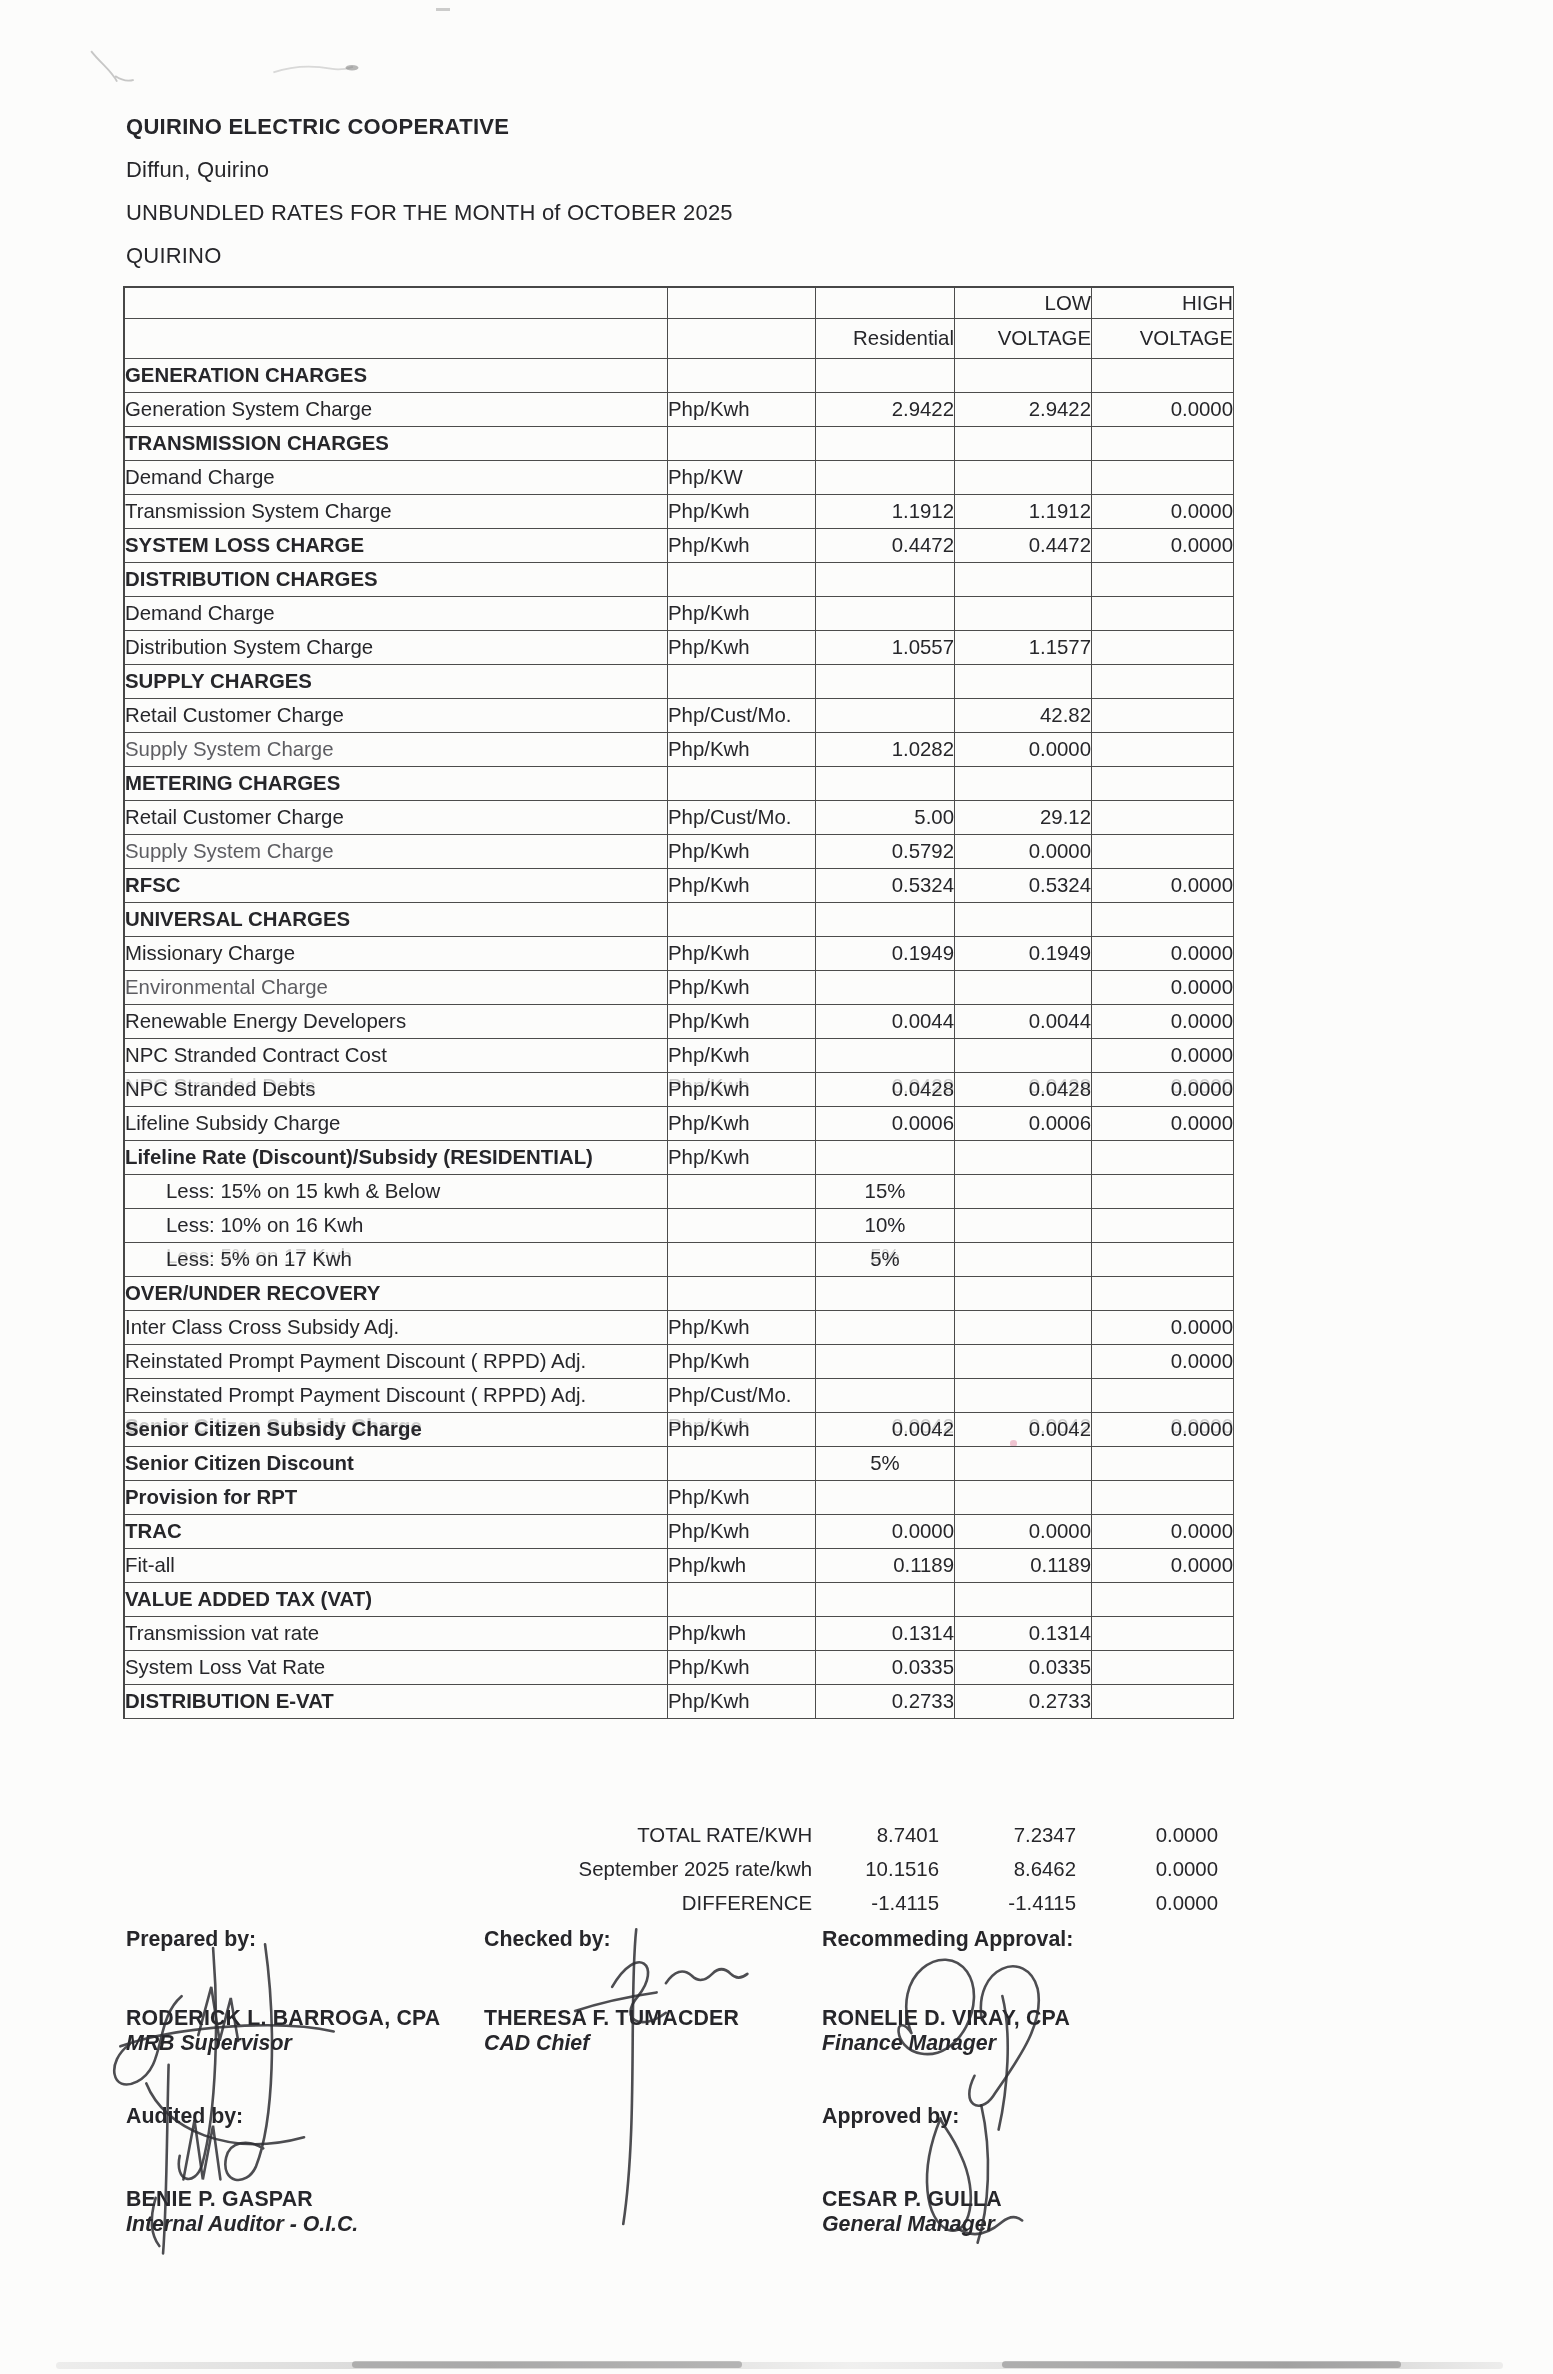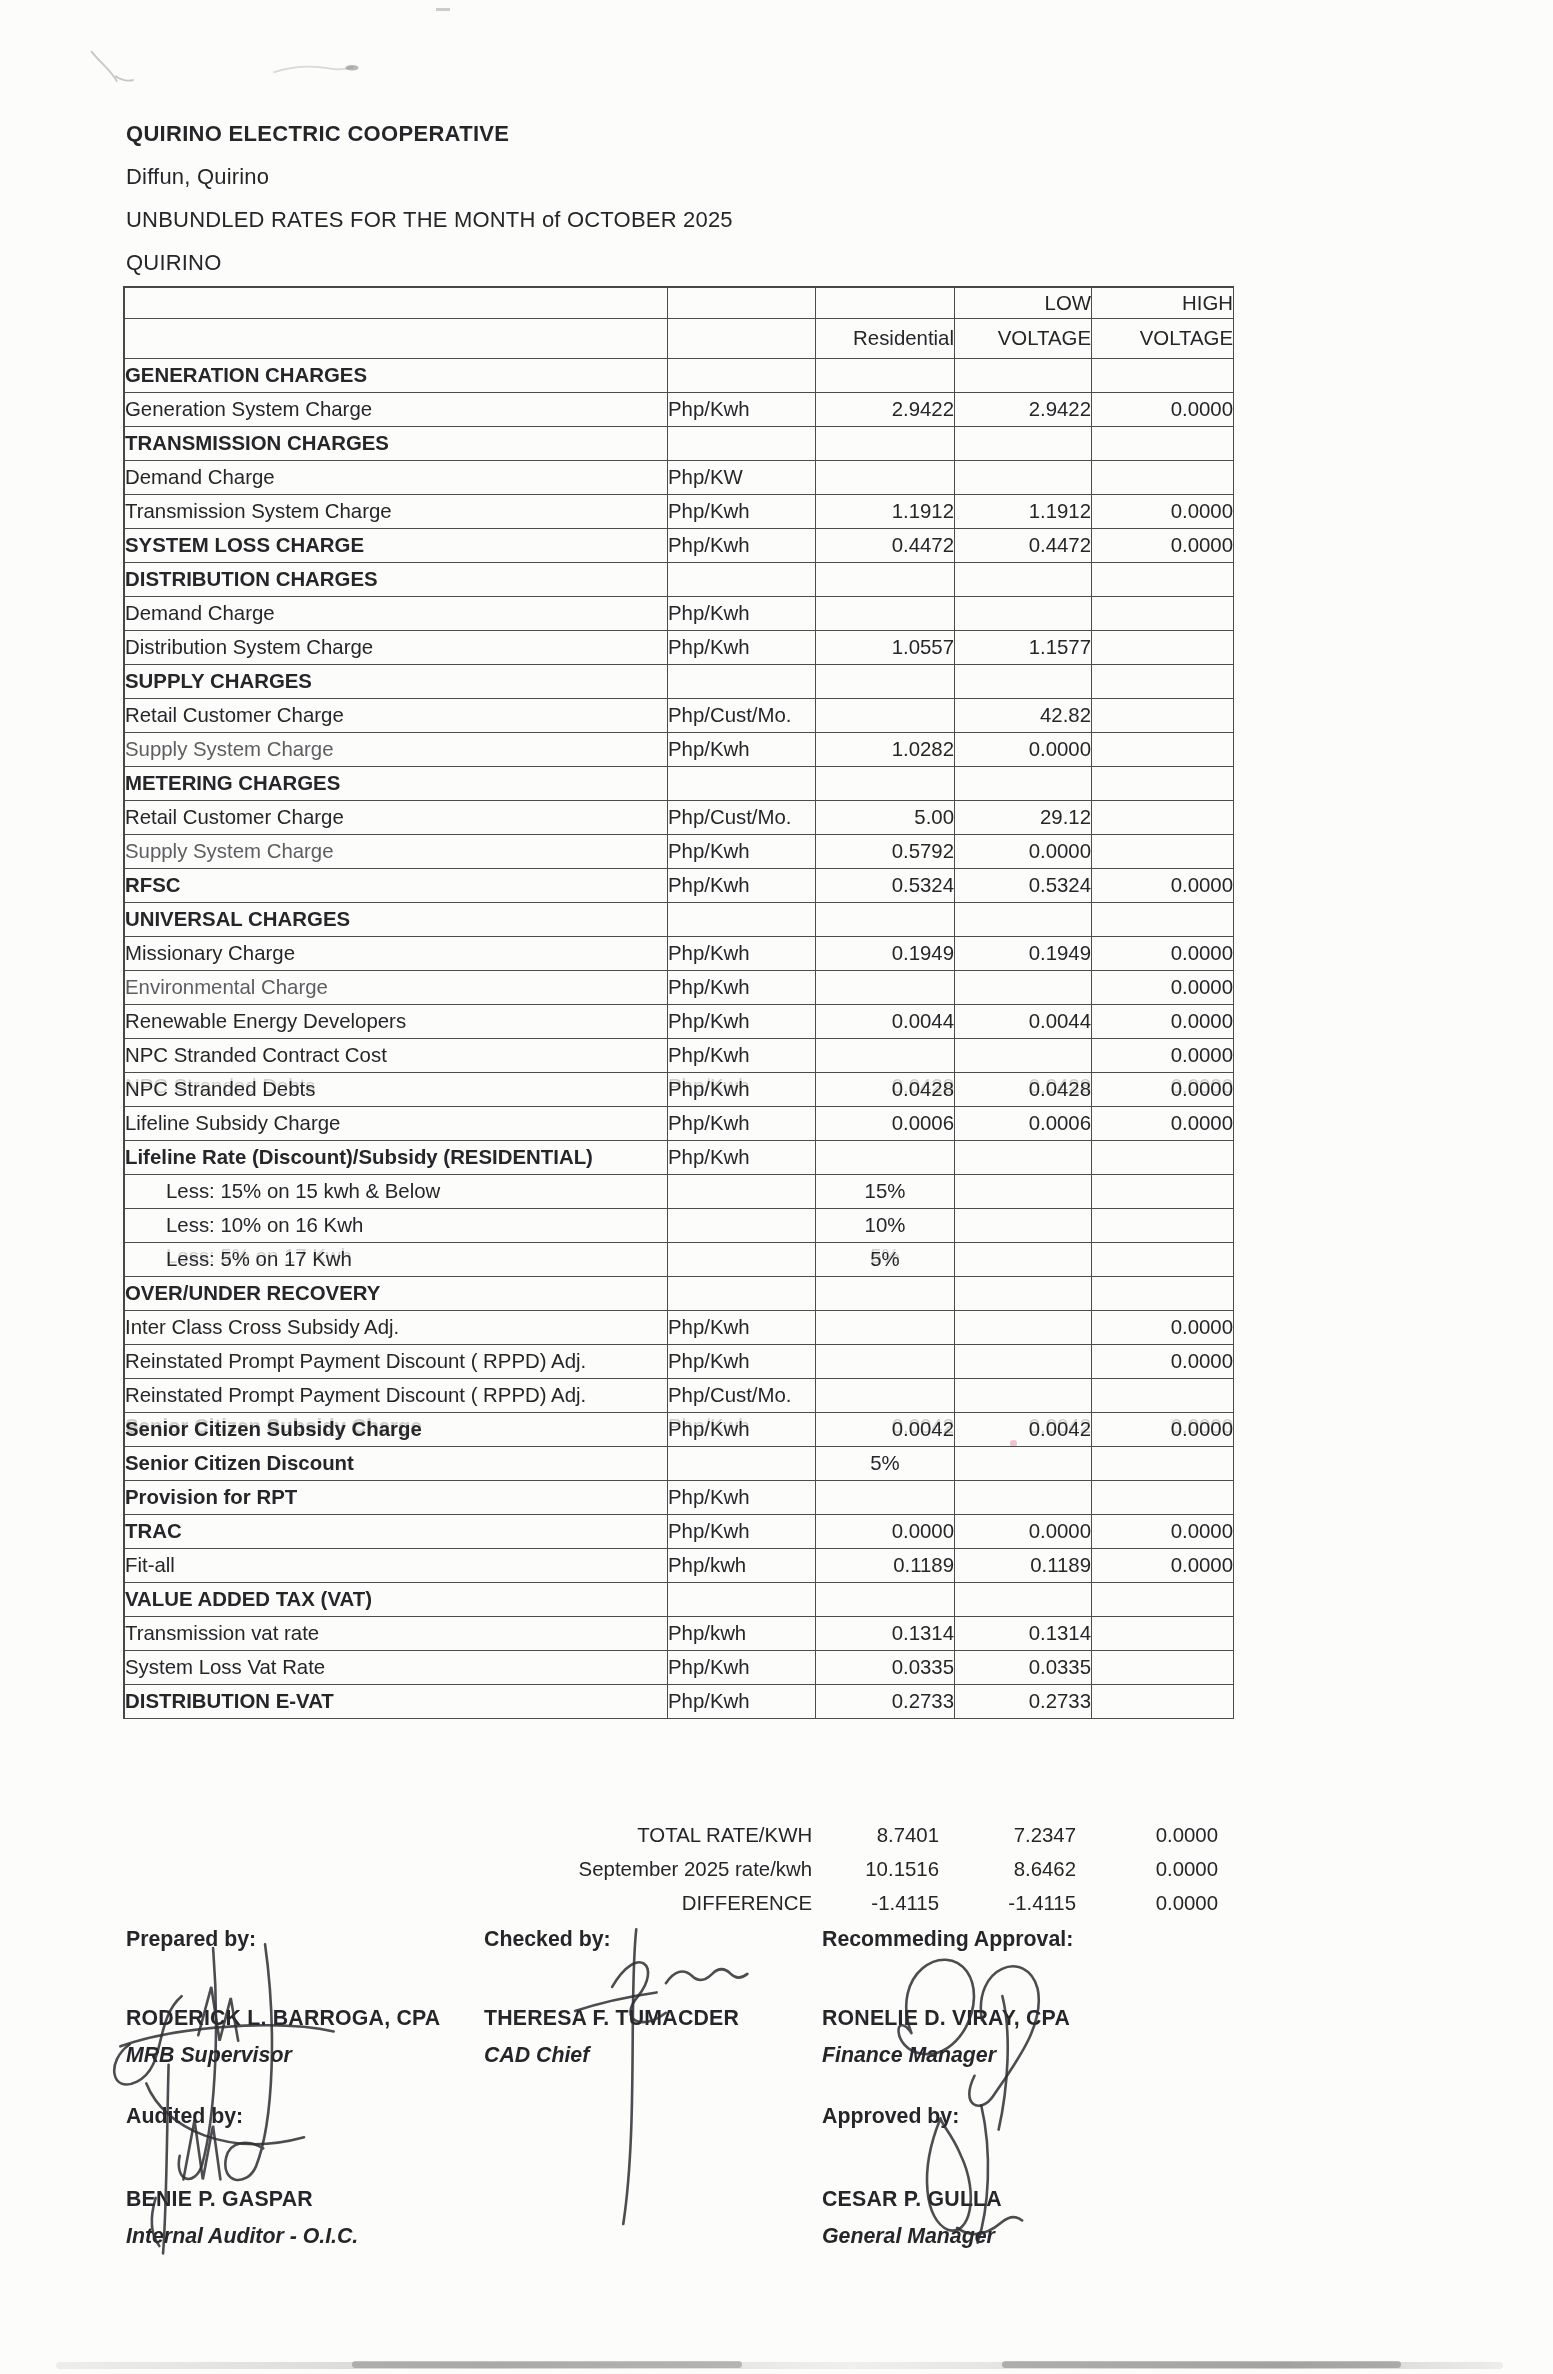--- a/index.html
+++ b/index.html
@@ -2,21 +2,21 @@
 <html style="font-size:15px"><head>
 <meta charset="utf-8">
 <style>
   html,body { margin:0; padding:0; background:#e8e8e8; }
   .page {
     position:relative; width:1554px; height:2375px; margin:0 auto;
     background:#fcfcfb; overflow:hidden;
     font-family:"Liberation Sans", sans-serif; color:#26262a;
   }
   
-  .doc-header { position:absolute; left:126px; top:112px; font-size:22px; line-height:43px; letter-spacing:0.2px; }
+  .doc-header { position:absolute; left:126px; top:105px; font-size:22px; line-height:43px; letter-spacing:0.2px; }
   .doc-header .org { font-weight:bold; letter-spacing:0.3px; }
   
   table.rates {
     position:absolute; left:123px; top:286px; width:1109px;
     border-collapse:separate; border-spacing:0; table-layout:fixed;
     font-size:20.4px; border-top:2.3px solid #474747; border-left:2.3px solid #474747;
   }
   table.rates td {
     border-right:1.9px solid #4c4c4c; border-bottom:1.9px solid #4c4c4c;
     height:33px; padding:0 0 0 0; vertical-align:middle;
@@ -38,21 +38,21 @@
   .summary { position:absolute; left:123px; top:1818px; width:1109px; font-size:20.4px; }
   .srow  { display:flex; height:34px; align-items:center; }
   .slabel{ width:691px; text-align:right; padding-right:1.9px; box-sizing:border-box; }
   .sres  { width:139px; text-align:right; padding-right:14px; box-sizing:border-box; }
   .slow  { width:137px; text-align:right; padding-right:14px; box-sizing:border-box; }
   .shigh { width:142px; text-align:right; padding-right:14px; box-sizing:border-box; }
   
   .sigblock { position:absolute; width:390px; font-size:21.3px; }
   .sig-label{ font-weight:bold; }
   .sig-name { margin-top:54px; font-weight:bold; letter-spacing:0.2px; }
-  .sig-title{ margin-top:12px; font-weight:bold; font-style:italic; }
+  .sig-title{ font-weight:bold; font-style:italic; }
   .sig-svg  { position:absolute; pointer-events:none; }
   .sig-svg path { fill:none; stroke:#2e2e32; stroke-width:2.8; stroke-linecap:round; opacity:.85; }
   
   .art { position:absolute; pointer-events:none; }
   .botbar { position:absolute; height:7.4px; border-radius:3.7px; }
   .pinkdot{ position:absolute; width:7.4px; height:6.5px; border-radius:50%; background:rgba(224,128,158,.45); }
 </style>
 </head>
 <body>
 

